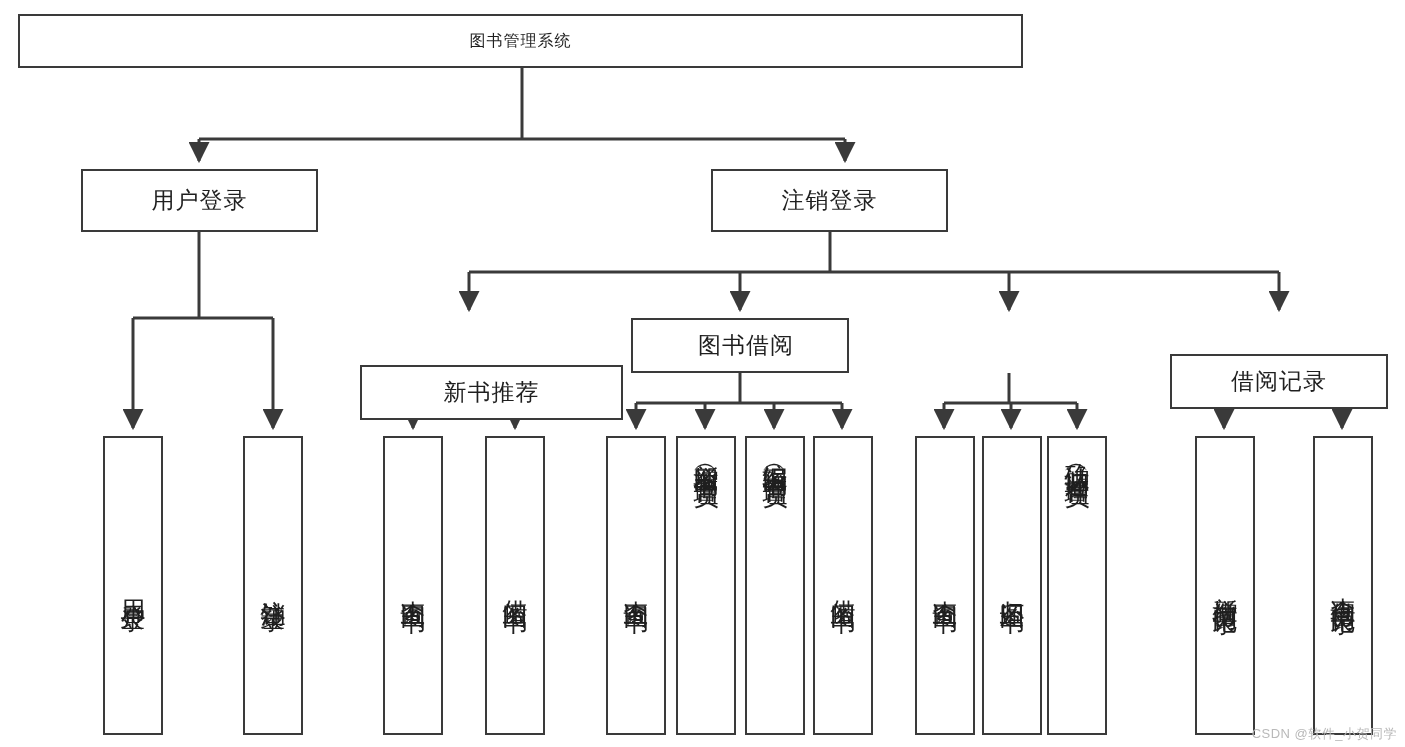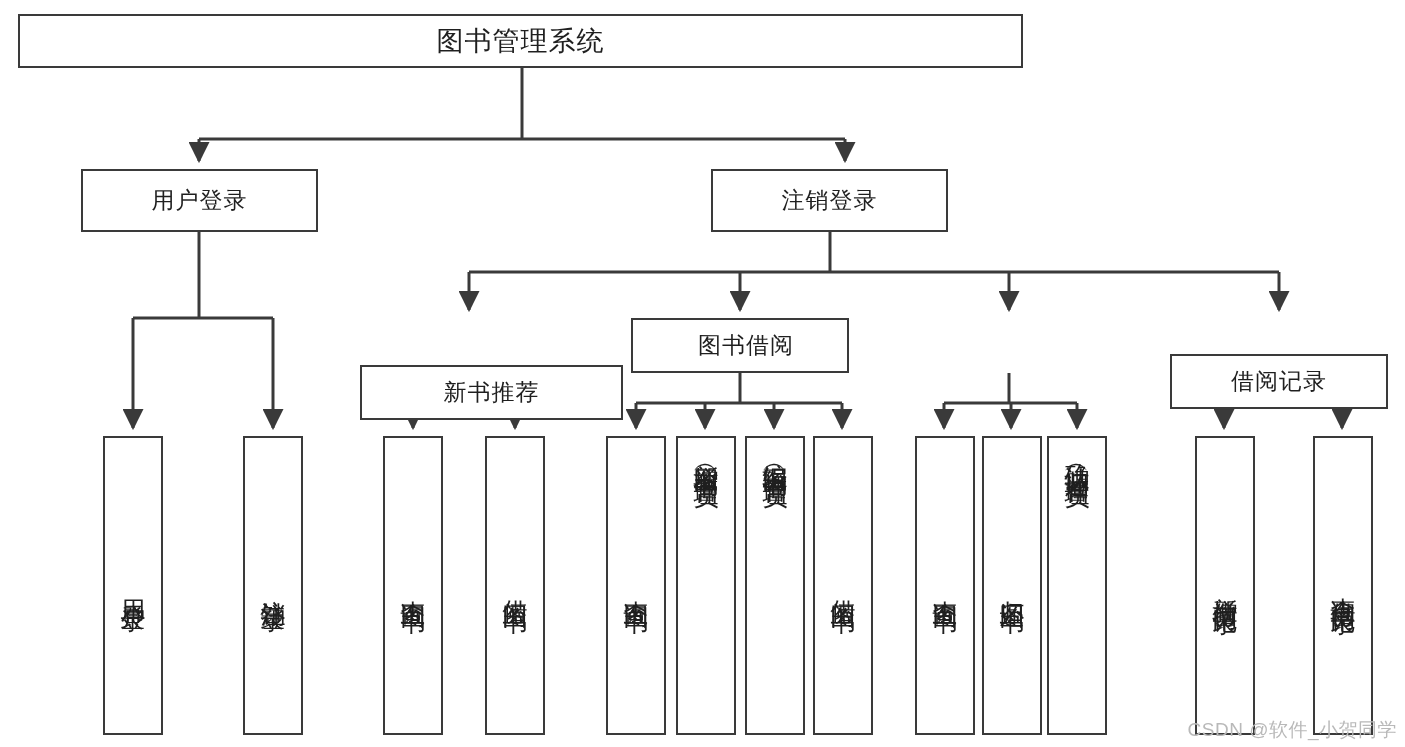--- a/index.html
+++ b/index.html
@@ -41,21 +41,21 @@
     line-height: 1.05;
     white-space: nowrap;
   }
   
   .node.horiz .node-label {
     writing-mode: horizontal-tb;
     font-size: 23px;
     letter-spacing: 1px;
   }
   .node.root .node-label {
-    font-size: 27px;
+    font-size: 16px;
   }
   
   .node.vert {
     align-items: flex-start;
     justify-content: center;
     padding-top: 6px;
   }
   .node.vert.centered {
     align-items: center;
     padding-top: 0;
@@ -64,21 +64,21 @@
     writing-mode: vertical-rl;
     text-orientation: upright;
     font-size: 25px;
     line-height: 1.0;
     letter-spacing: 3px;
   }
   #watermark {
     position: absolute;
     right: 8px;
     bottom: 4px;
-    font-size: 19px;
+    font-size: 13px;
     color: #b9b9b9;
     white-space: nowrap;
     letter-spacing: 0.5px;
   }
 </style>
 </head>
 <body>
 
 <div id="canvas">
 

